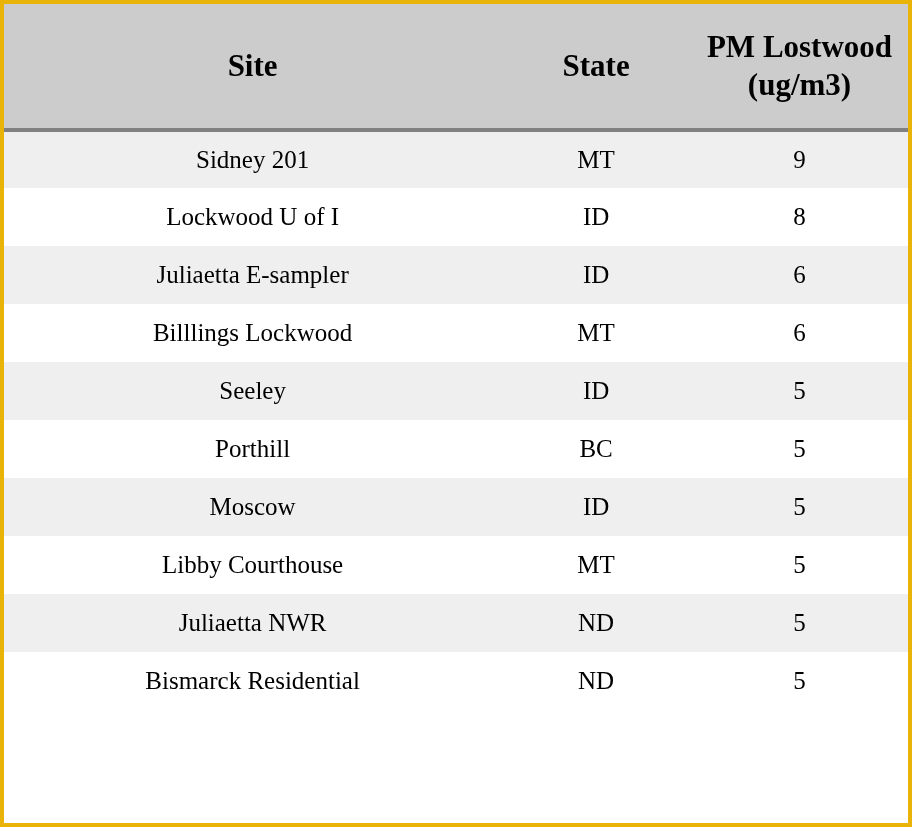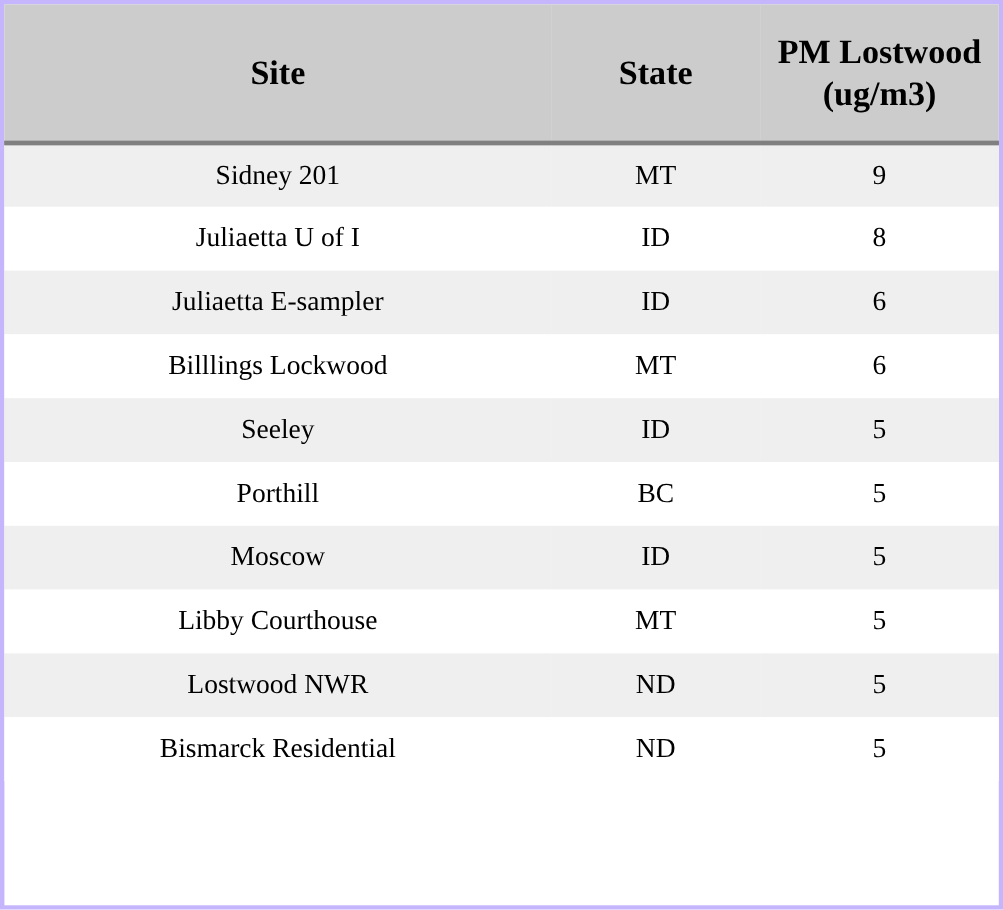--- a/index.html
+++ b/index.html
@@ -10,21 +10,21 @@
   body {
     width: 912px;
     height: 827px;
     font-family: "Liberation Serif", "DejaVu Serif", serif;
     overflow: hidden;
   }
   .table-wrap {
     width: 912px;
     height: 827px;
     box-sizing: border-box;
-    border: 4px solid #c4b5fd;
+    border: 4px solid #eab308;
     background: #ffffff;
   }
   table.aqi-table {
     width: 100%;
     border-collapse: collapse;
     table-layout: fixed;
   }
   table.aqi-table thead th {
     background: #cccccc;
     color: #000000;
@@ -74,21 +74,21 @@
         <th>PM Lostwood (ug/m3)</th>
       </tr>
     </thead>
     <tbody>
       <tr>
         <td>Sidney 201</td>
         <td>MT</td>
         <td>9</td>
       </tr>
       <tr>
-        <td>Juliaetta U of I</td>
+        <td>Lockwood U of I</td>
         <td>ID</td>
         <td>8</td>
       </tr>
       <tr>
         <td>Juliaetta E-sampler</td>
         <td>ID</td>
         <td>6</td>
       </tr>
       <tr>
         <td>Billlings Lockwood</td>
@@ -109,21 +109,21 @@
         <td>Moscow</td>
         <td>ID</td>
         <td>5</td>
       </tr>
       <tr>
         <td>Libby Courthouse</td>
         <td>MT</td>
         <td>5</td>
       </tr>
       <tr>
-        <td>Lostwood NWR</td>
+        <td>Juliaetta NWR</td>
         <td>ND</td>
         <td>5</td>
       </tr>
       <tr>
         <td>Bismarck Residential</td>
         <td>ND</td>
         <td>5</td>
       </tr>
     </tbody>
   </table>

